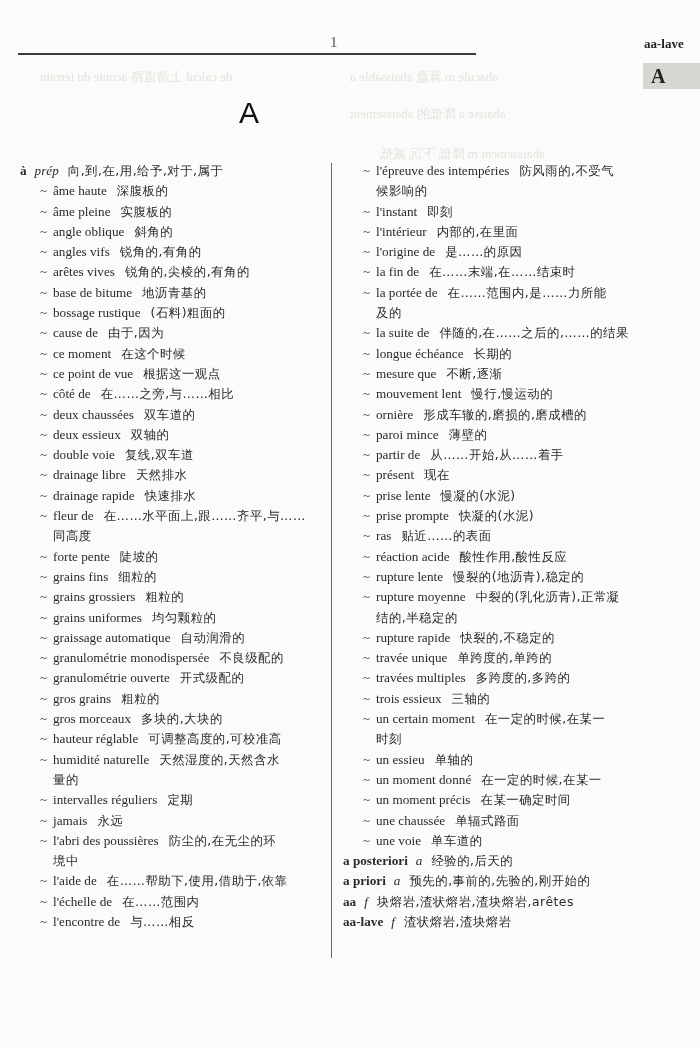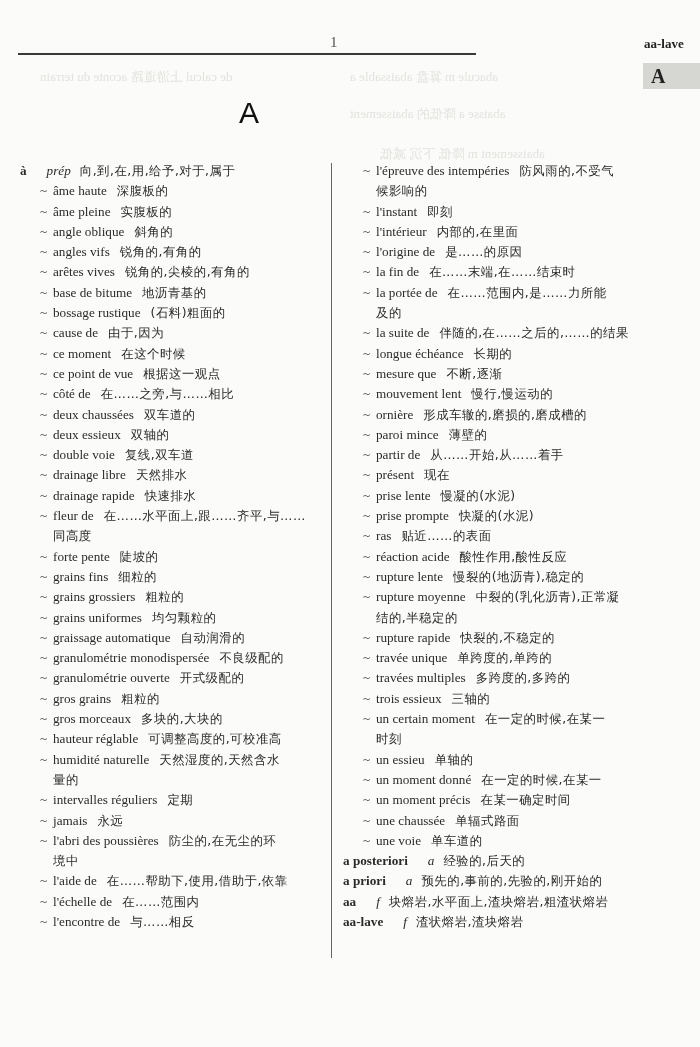--- a/index.html
+++ b/index.html
@@ -40,21 +40,21 @@
     position:absolute; top:161px; font-size:13.2px; line-height:20.3px;
   }
   .col-left { left:20px; width:300px; }
   .col-right { left:343px; width:300px; }
   .entry { position:relative; }
   .entry.sub { padding-left:20px; }
   .entry.sub .tilde { position:absolute; left:20px; }
   .entry.sub .phrase { padding-left:13px; }
   .entry.sub .cont { display:block; padding-left:13px; }
   .head { font-weight:bold; }
-  .pos { font-style:italic; margin:0 9px 0 20px; }
+  .pos { font-style:italic; margin:0 9px 0 8px; }
   .phrase { margin-right:10px; }
   .zh { font-family:"DejaVu Sans", sans-serif; font-size:12.4px; letter-spacing:0.5px; }
   
   .ghost {
     position:absolute; color:#e2e2df; font-size:13px; white-space:nowrap;
     transform:scaleX(-1); pointer-events:none;
   }
 </style>
 </head>
 <body>
@@ -149,16 +149,16 @@
       <div class="entry sub"><span class="tilde">~</span><span class="phrase">un certain moment</span><span class="zh">在一定的时候,在某一</span><span class="zh cont">时刻</span></div>
       <div class="entry sub"><span class="tilde">~</span><span class="phrase">un essieu</span><span class="zh">单轴的</span></div>
       <div class="entry sub"><span class="tilde">~</span><span class="phrase">un moment donné</span><span class="zh">在一定的时候,在某一</span></div>
       <div class="entry sub"><span class="tilde">~</span><span class="phrase">un moment précis</span><span class="zh">在某一确定时间</span></div>
       <div class="entry sub"><span class="tilde">~</span><span class="phrase">une chaussée</span><span class="zh">单辐式路面</span></div>
       <div class="entry sub"><span class="tilde">~</span><span class="phrase">une voie</span><span class="zh">单车道的</span></div>
     </div>
   <div id="right-heads">
       <div class="entry"><span class="head">a posteriori</span><span class="pos">a</span><span class="zh">经验的,后天的</span></div>
       <div class="entry"><span class="head">a priori</span><span class="pos">a</span><span class="zh">预先的,事前的,先验的,刚开始的</span></div>
-      <div class="entry"><span class="head">aa</span><span class="pos">f</span><span class="zh">块熔岩,水平面上,渣块熔岩,粗渣状熔岩</span></div>
+      <div class="entry"><span class="head">aa</span><span class="pos">f</span><span class="zh">块熔岩,渣状熔岩,渣块熔岩,arêtes</span></div>
       <div class="entry"><span class="head">aa-lave</span><span class="pos">f</span><span class="zh">渣状熔岩,渣块熔岩</span></div>
     </div>
 </div>
 
 </body></html>

